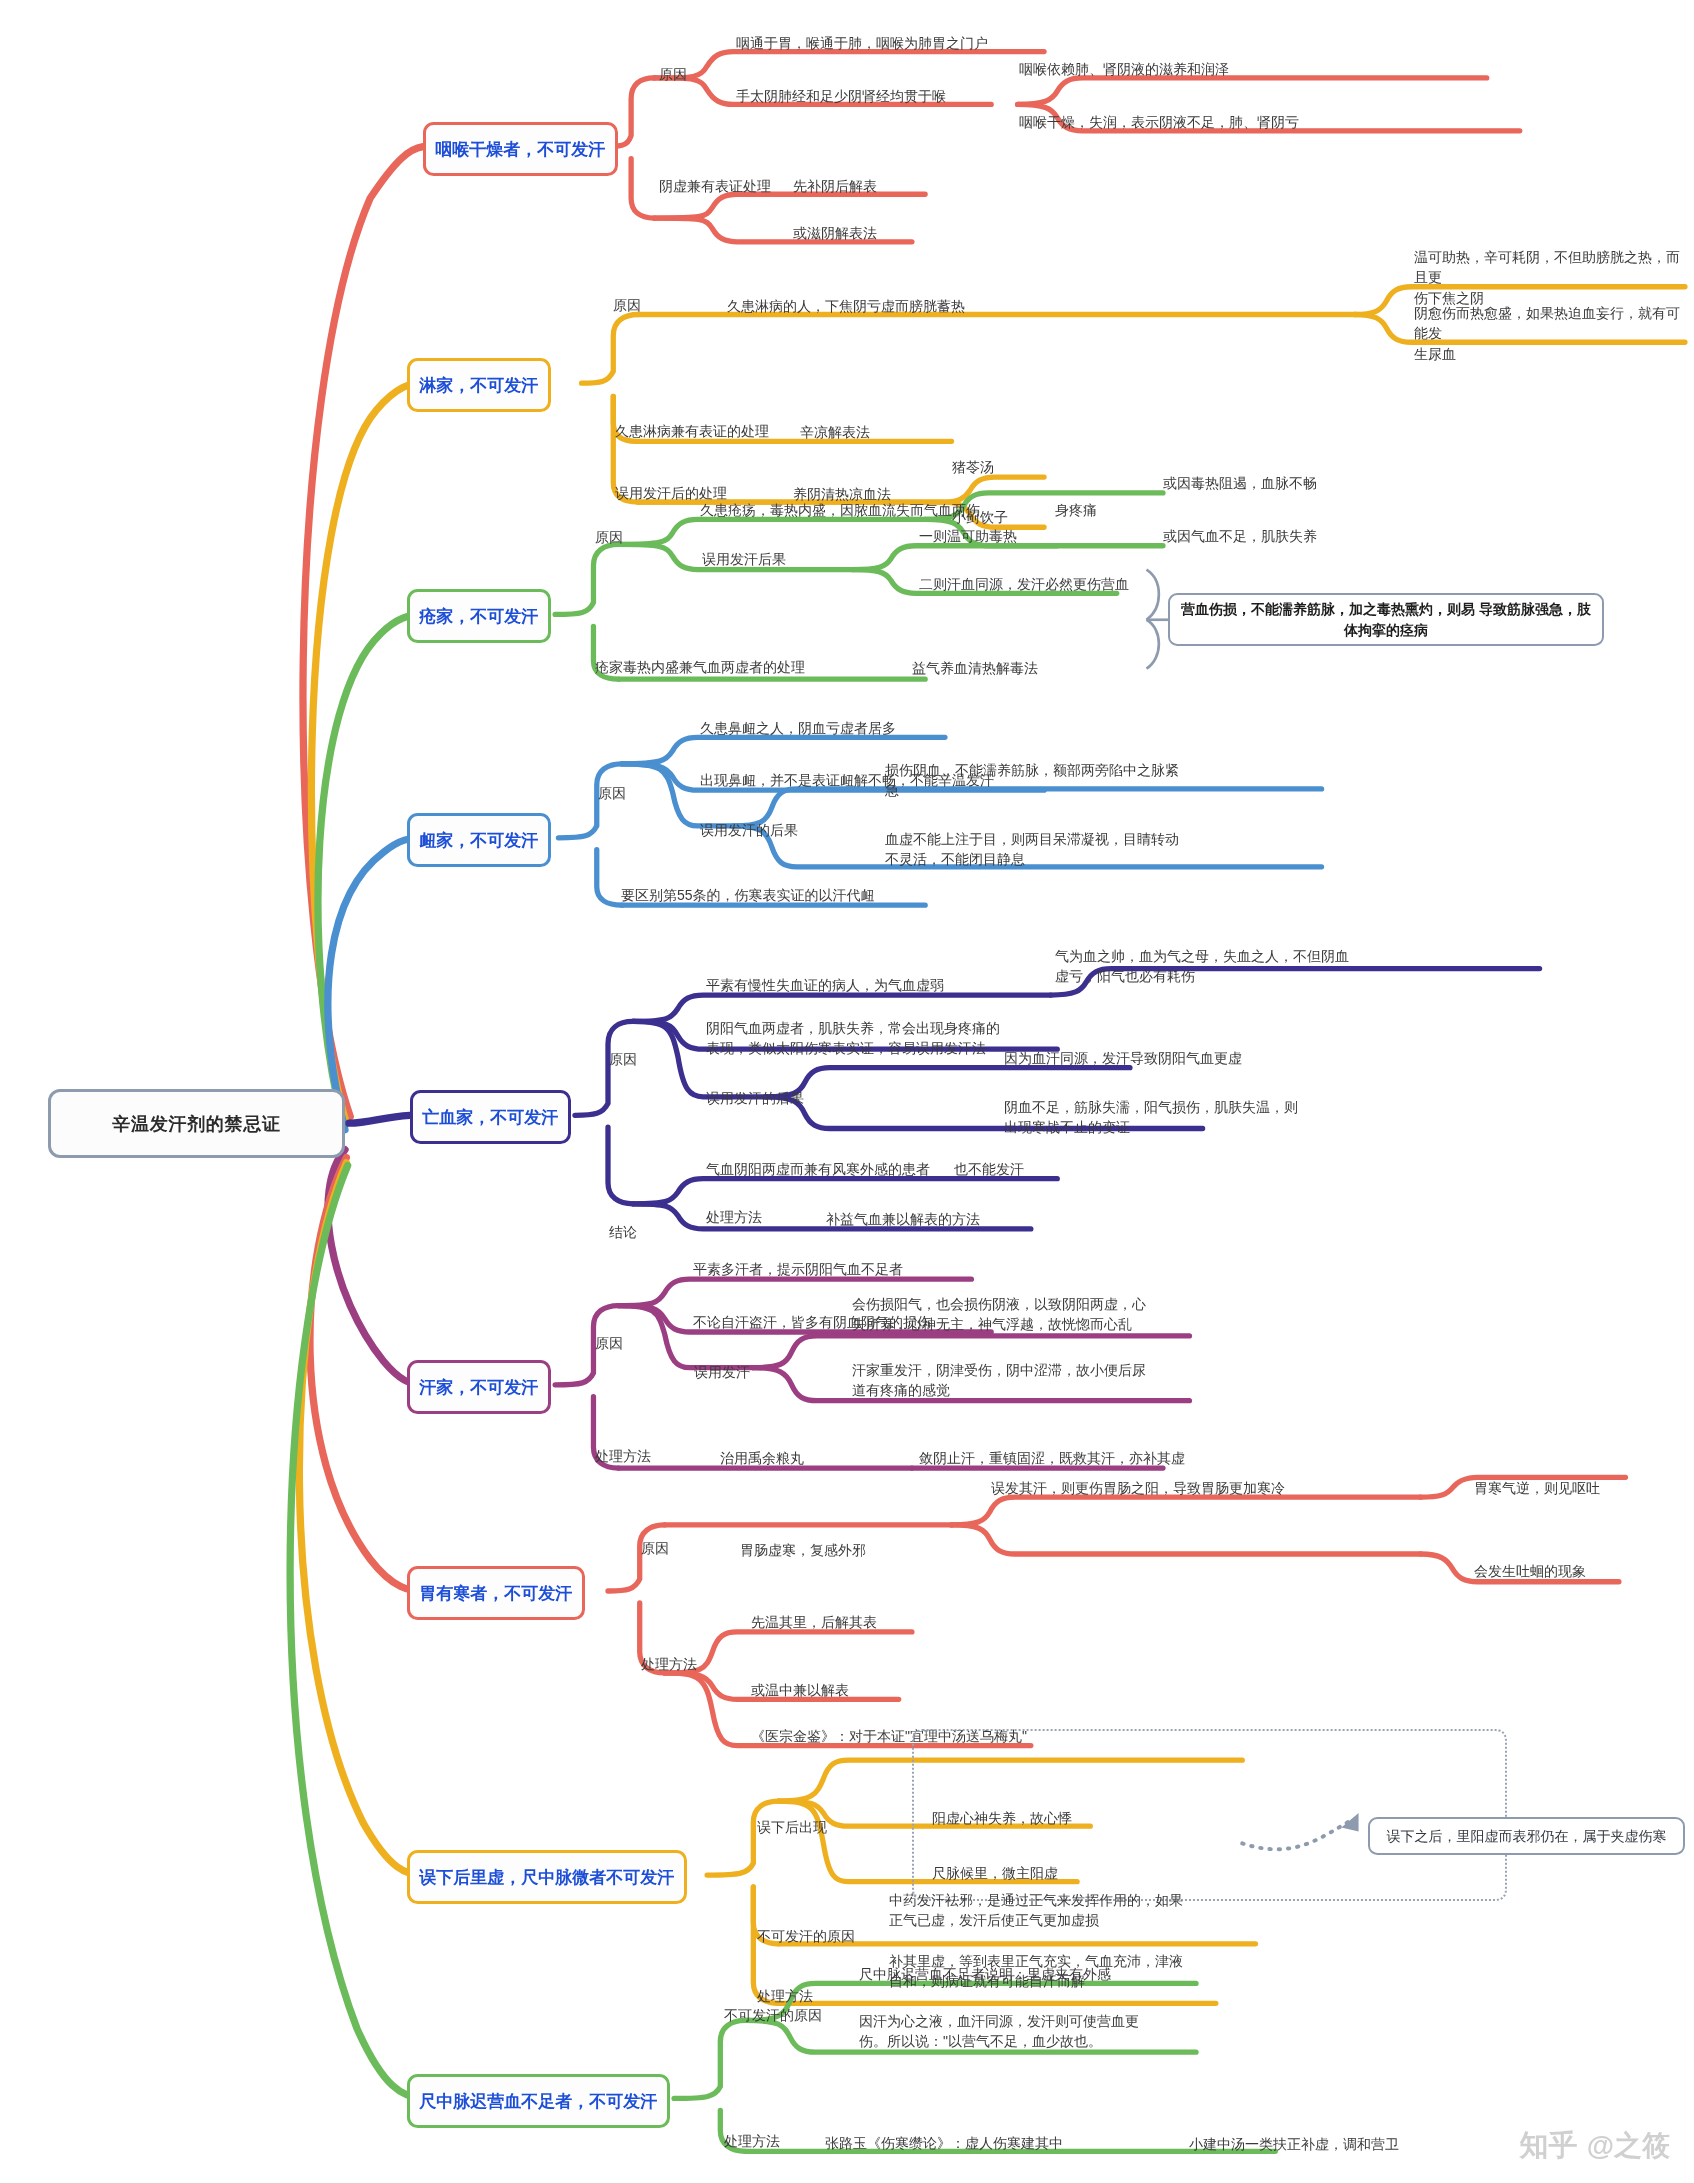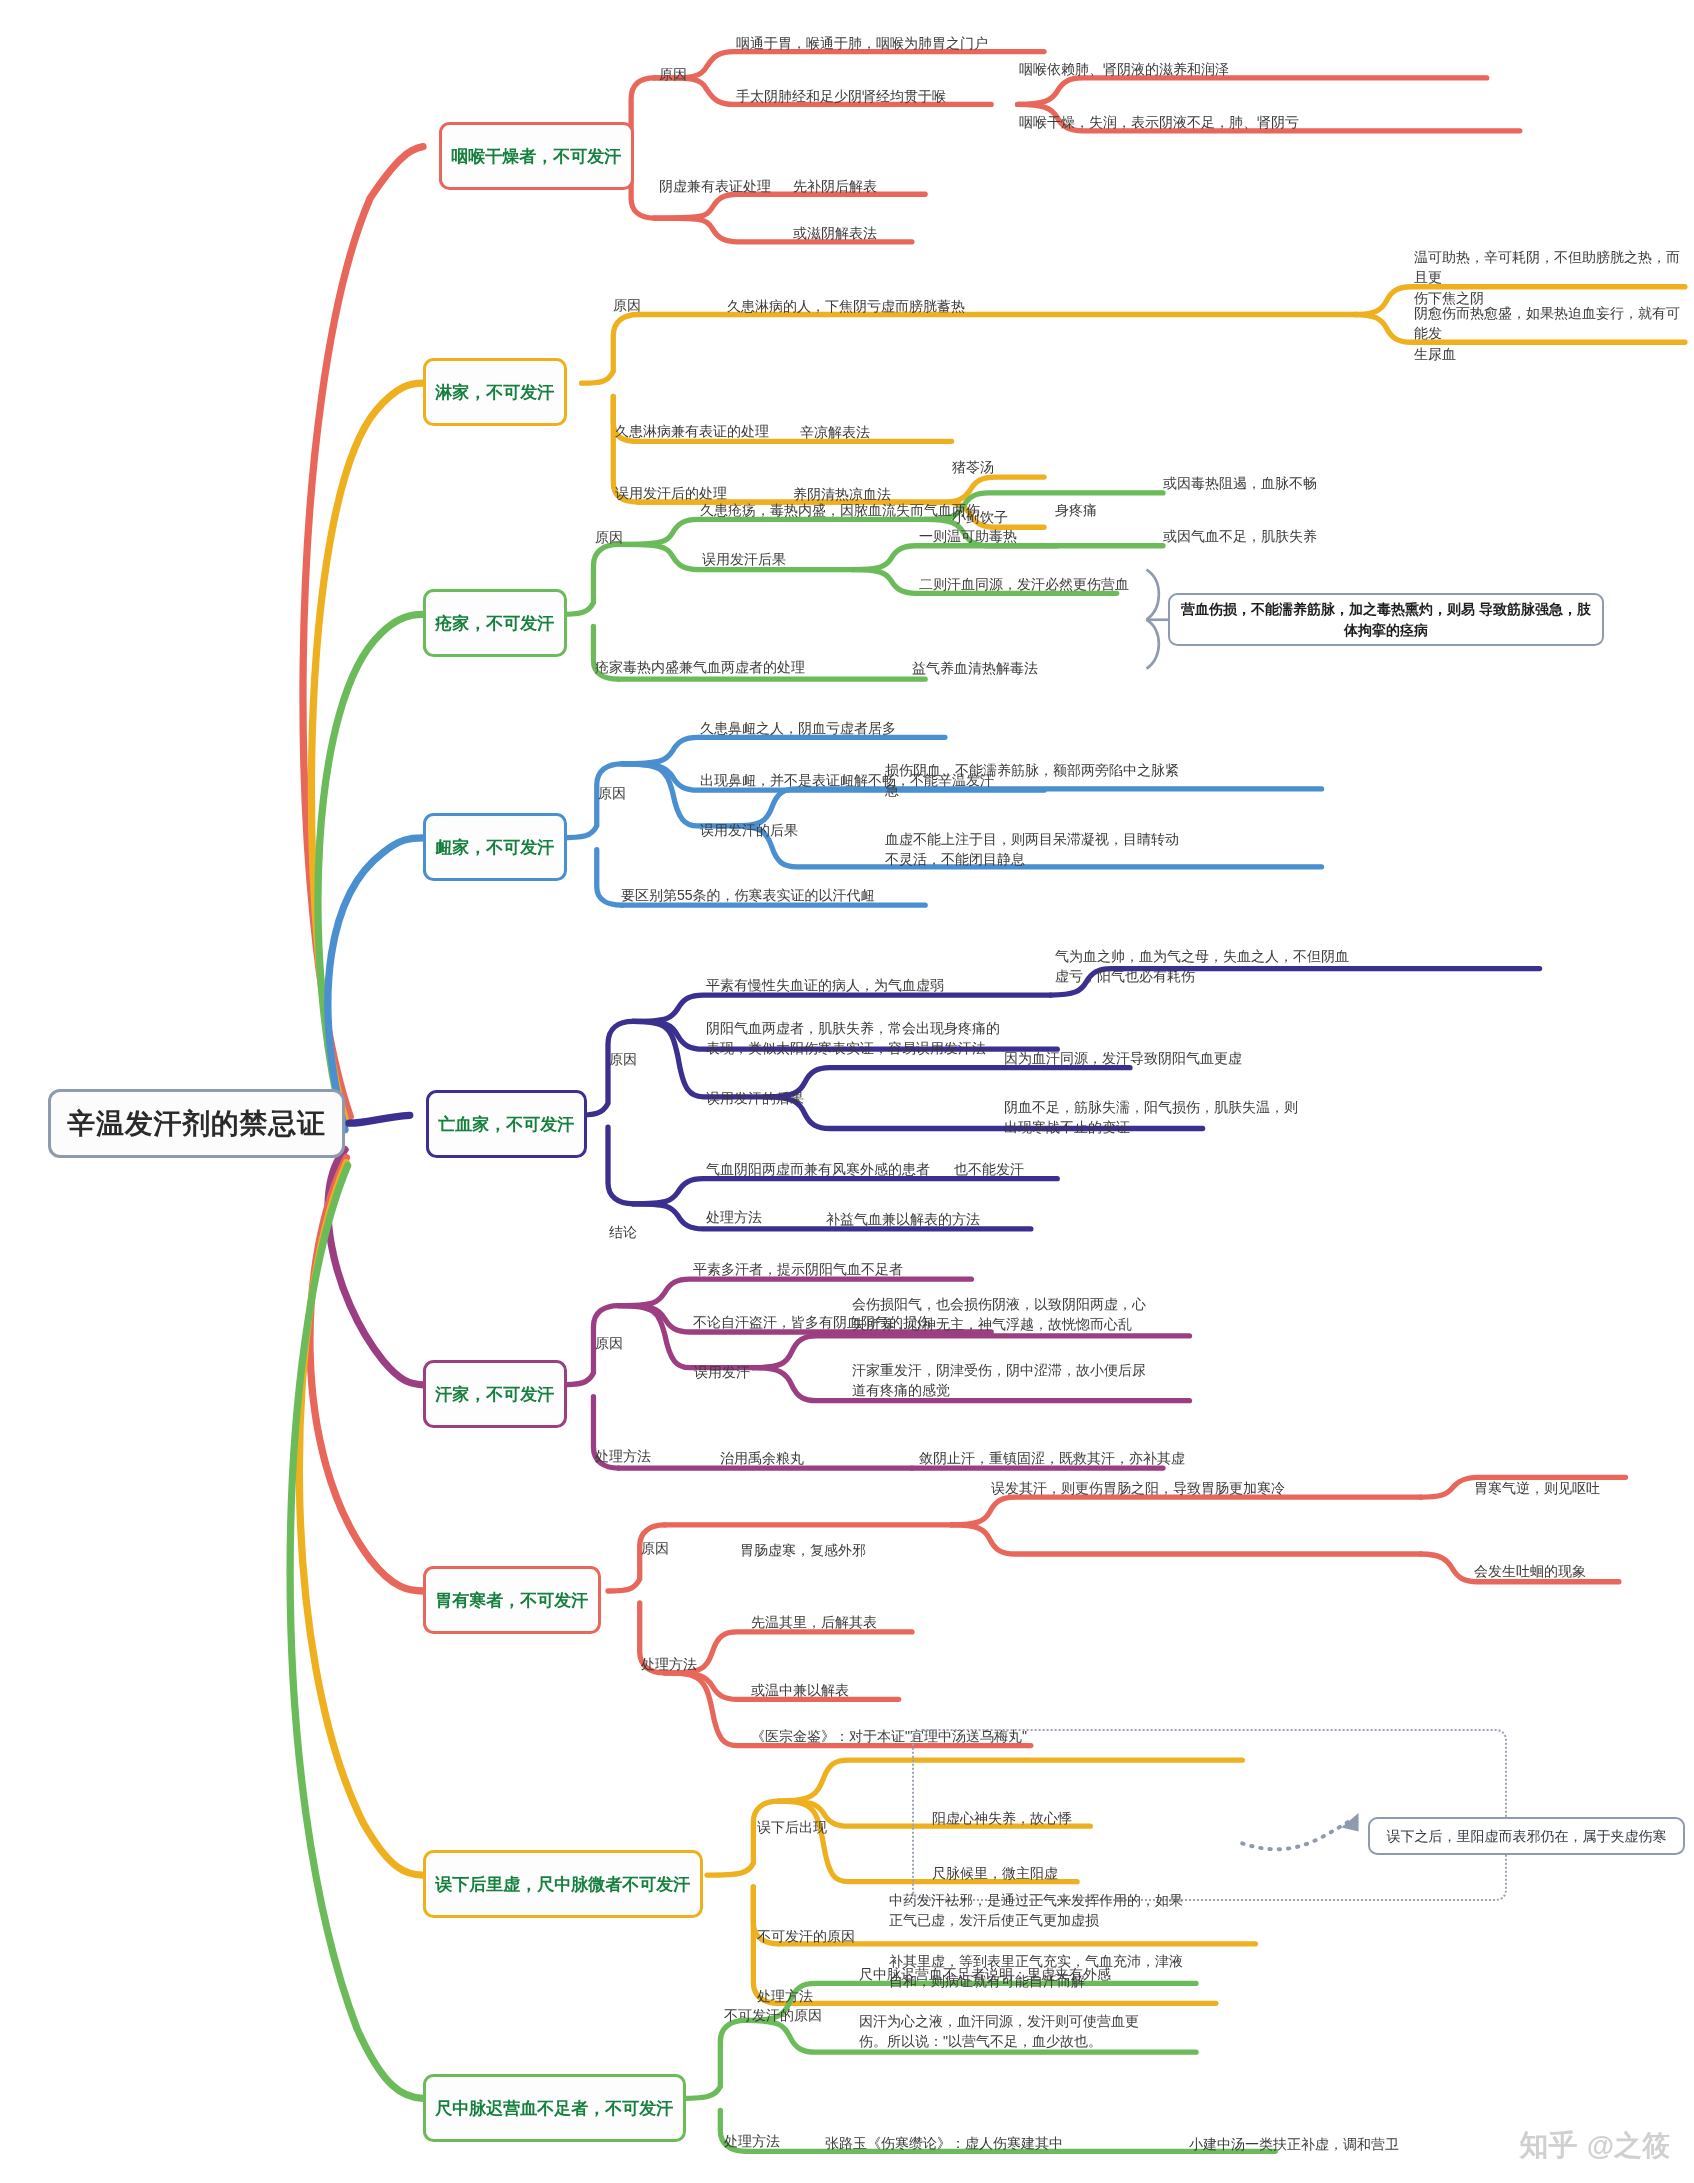--- a/index.html
+++ b/index.html
@@ -7,29 +7,29 @@
   #canvas{position:relative;width:1695px;height:2183px;background:#ffffff;overflow:hidden;}
   svg.links{position:absolute;left:0;top:0;width:1695px;height:2183px;pointer-events:none;}
 
   .node{position:absolute;box-sizing:border-box;}
 
   
   .root{
     left:48px;top:1089px;width:297px;height:69px;
     border:3.3px solid #8e9bae;border-radius:12px;background:#fcfcfc;
     display:flex;align-items:center;justify-content:center;
-    font-size:28px;font-weight:bold;color:#2b2b2b;letter-spacing:0.7px;
+    font-size:18px;font-weight:bold;color:#2b2b2b;letter-spacing:0.7px;
   }
 
   
   .topic{
     border:3.3px solid #000;border-radius:10.6px;background:#fdfdfd;
     display:flex;align-items:center;justify-content:center;
-    font-size:17px;font-weight:bold;color:#15803d;
-    padding:0 9.3px;height:68px;white-space:nowrap;margin-left:16px;
+    font-size:17px;font-weight:bold;color:#1d4ed8;
+    padding:0 9.3px;height:54px;white-space:nowrap;
   }
   .t-red{border-color:#e8665a;}
   .t-orange{border-color:#efb01f;}
   .t-green{border-color:#6cbb5a;}
   .t-blue{border-color:#4a8fd0;}
   .t-purple{border-color:#3b2f8f;}
   .t-plum{border-color:#9b3f82;}
 
   
   .leaf{

